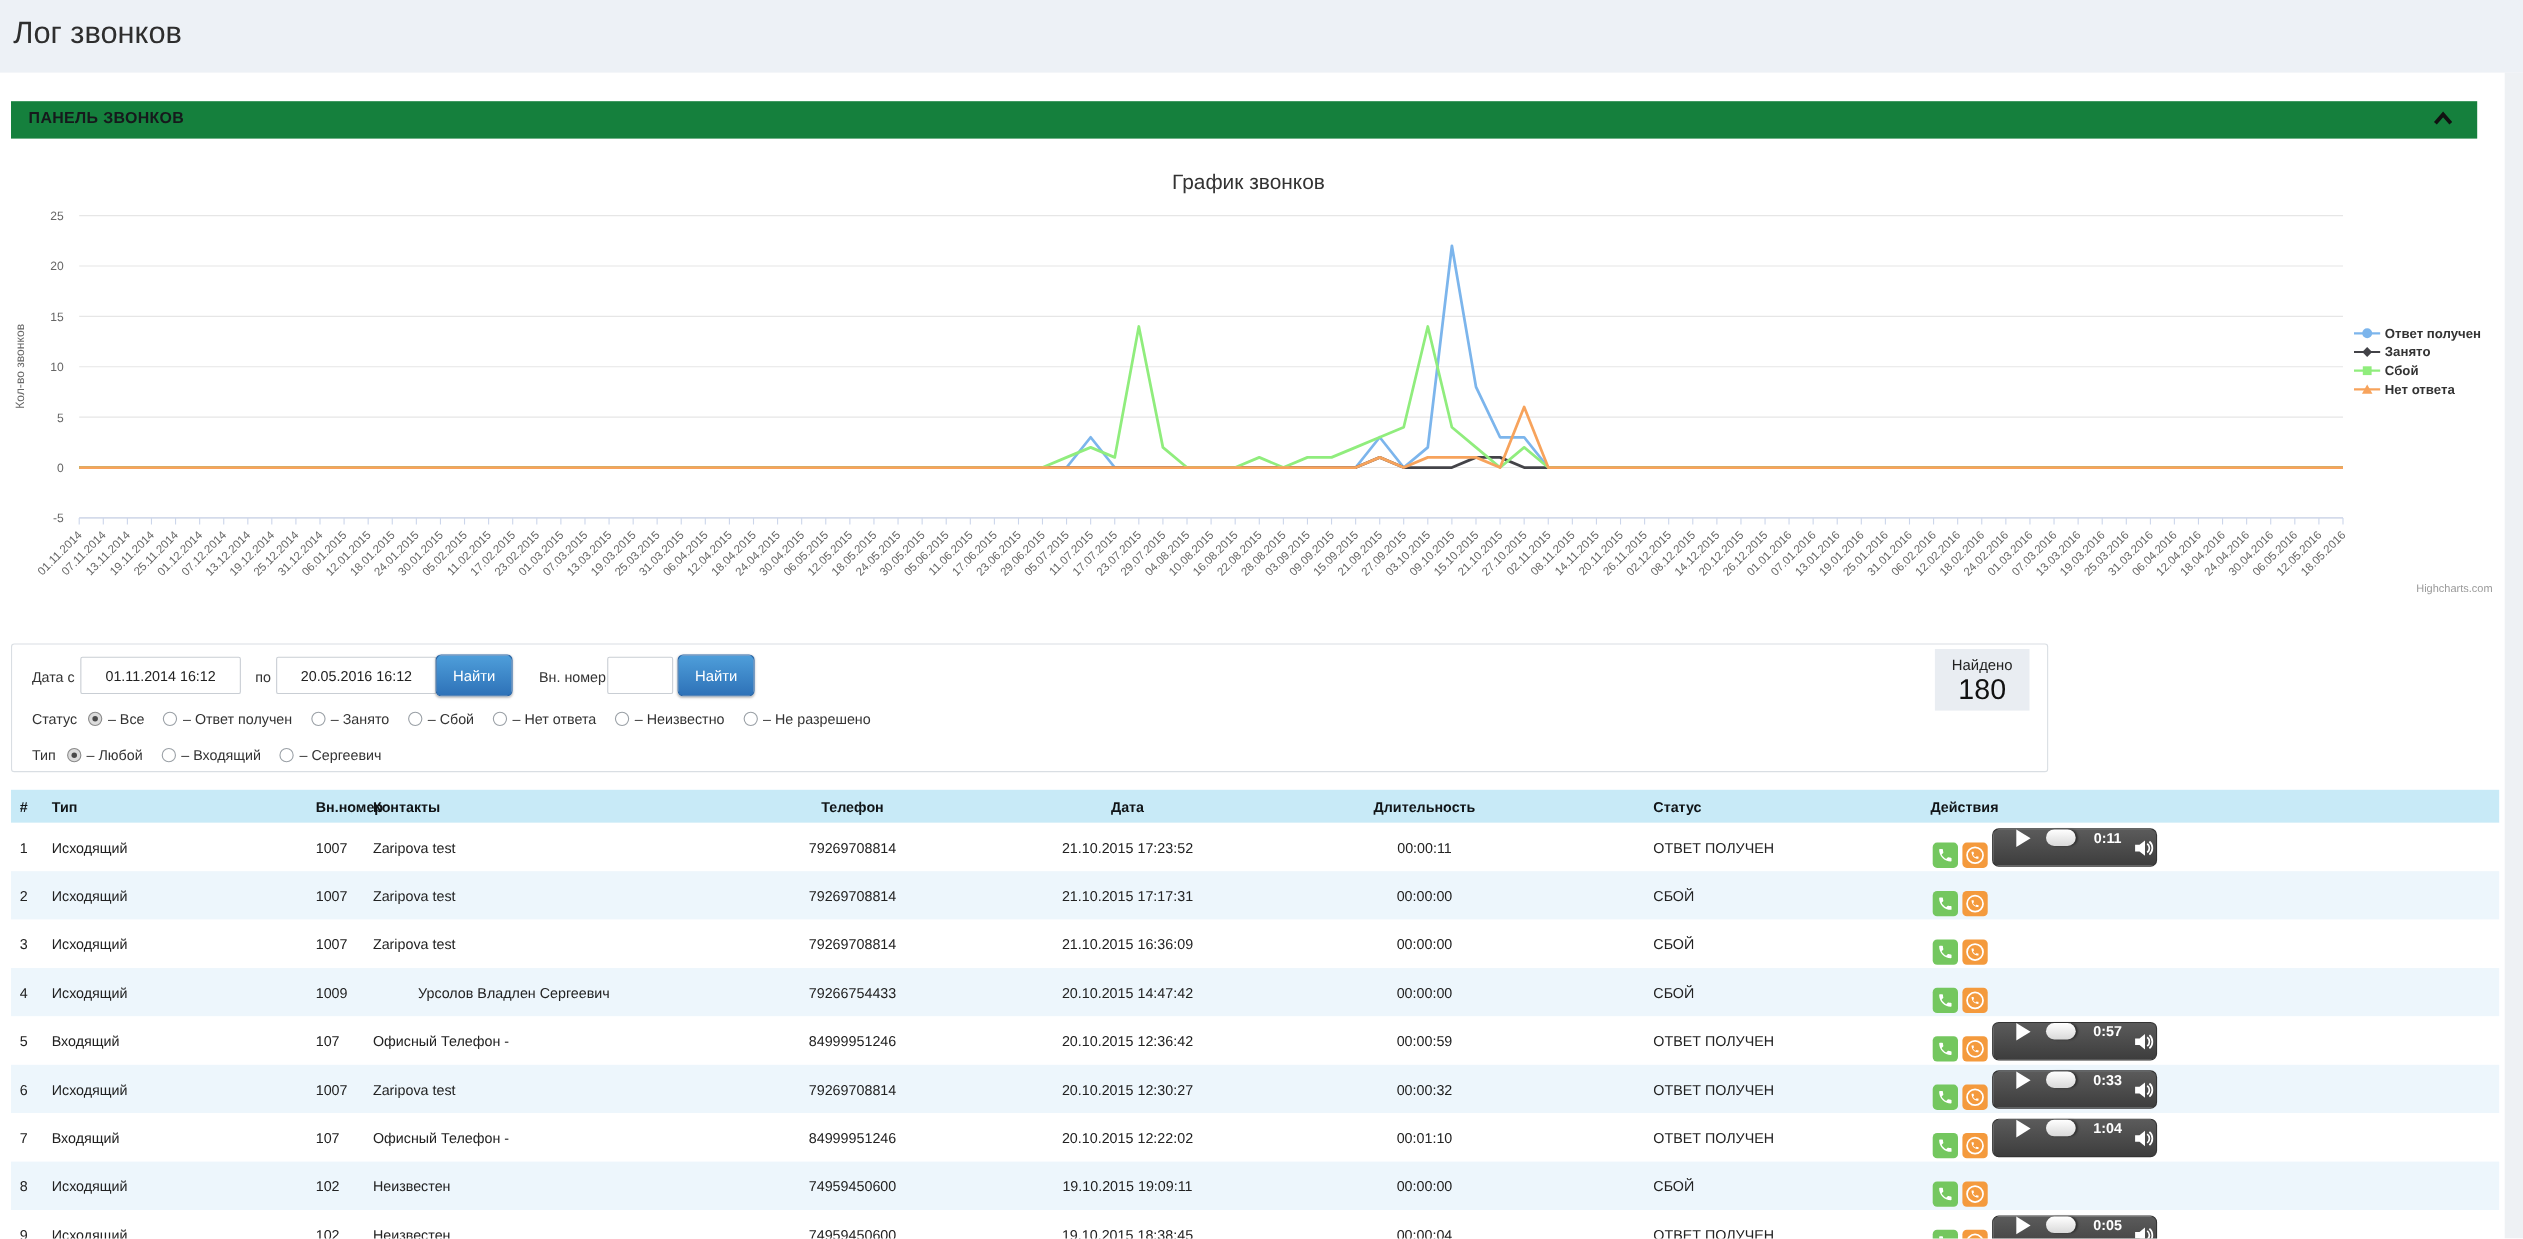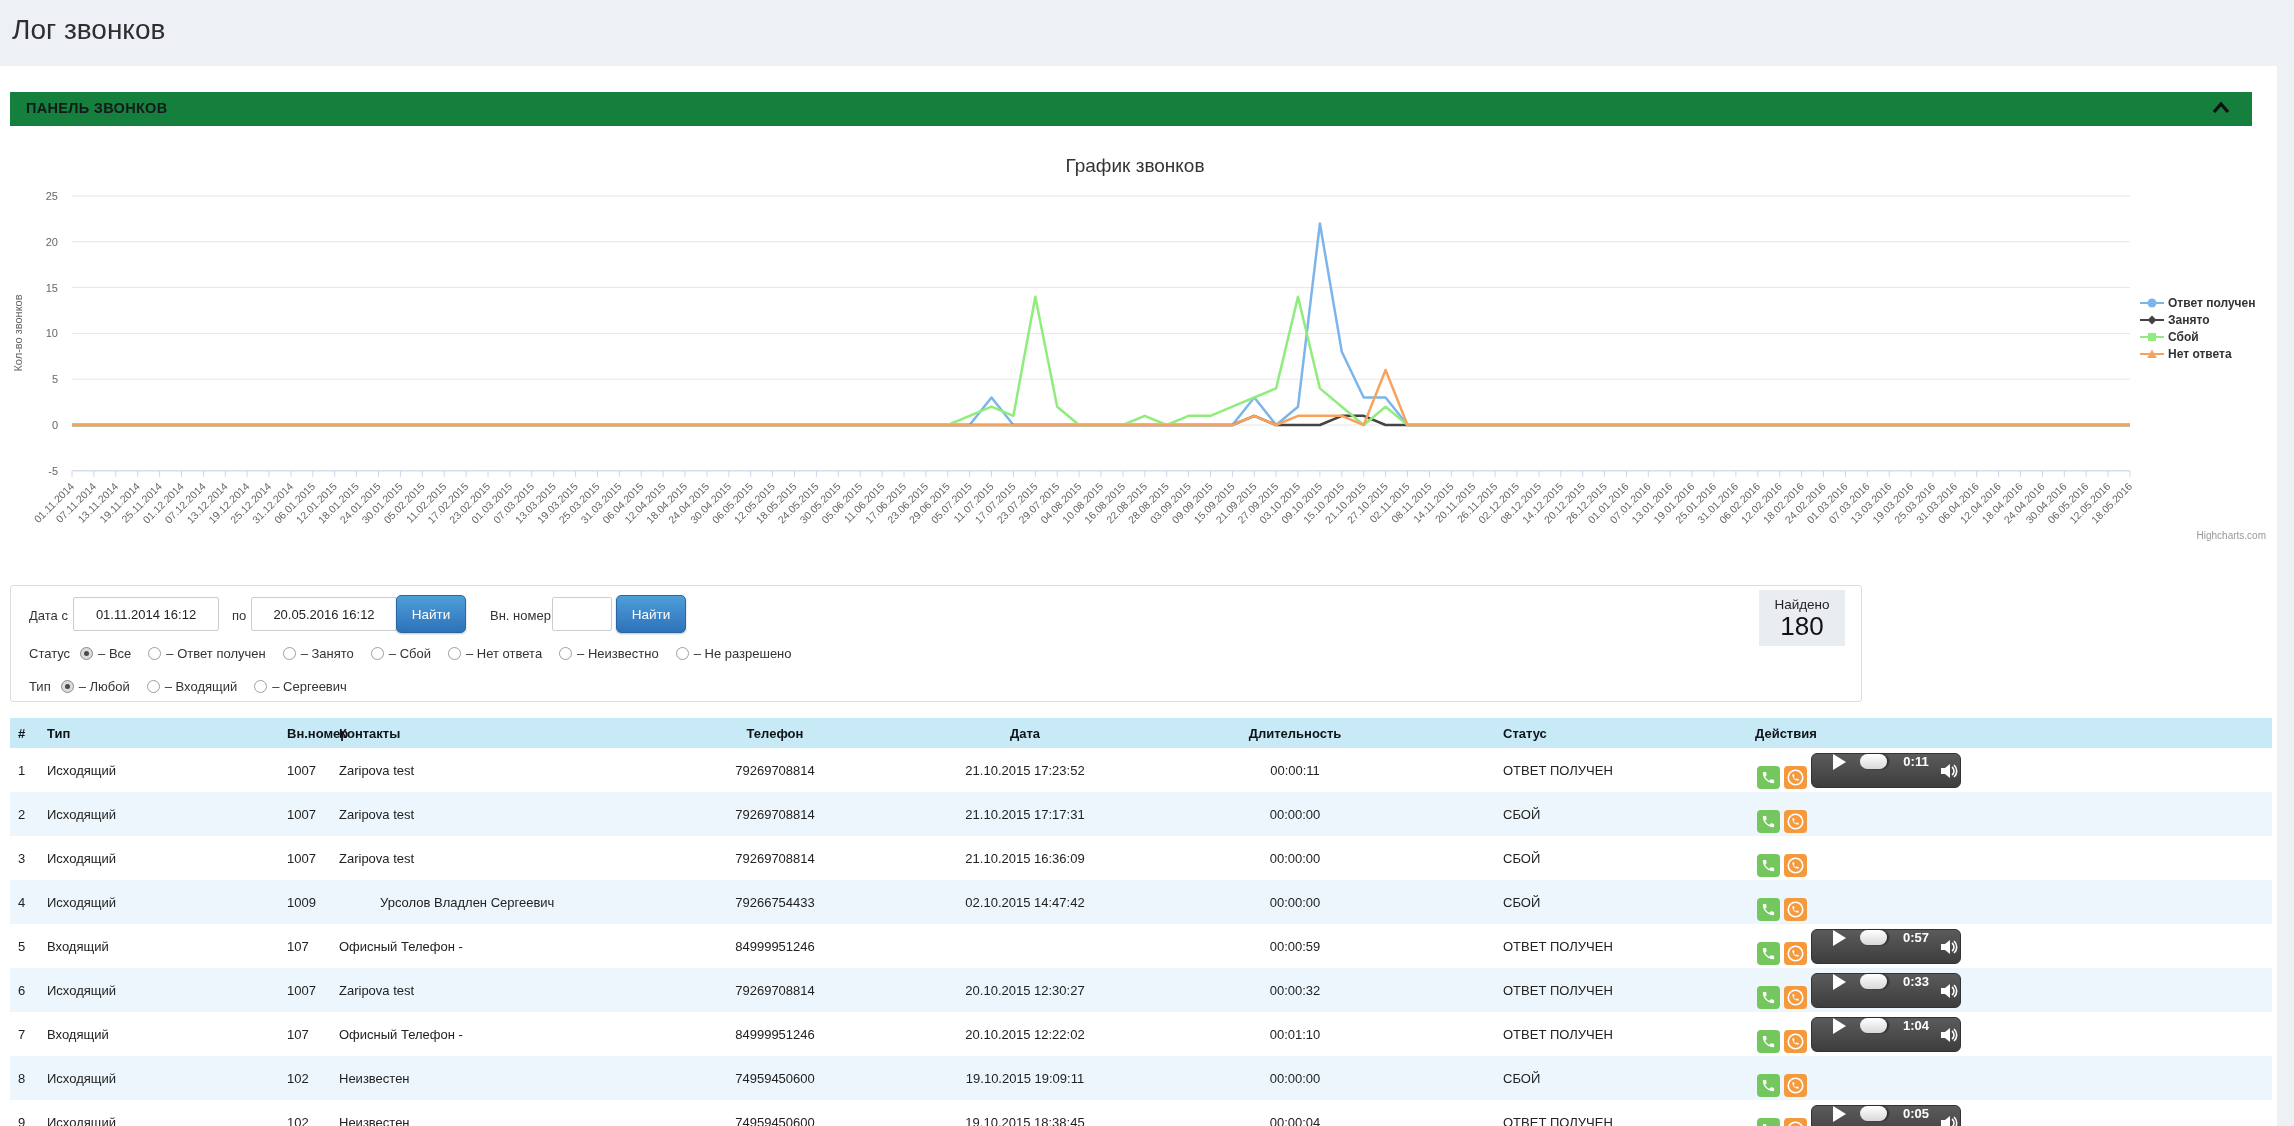--- a/index.html
+++ b/index.html
@@ -479,21 +479,21 @@
           </svg>
         </span>
       </div>
     </div>
     <div class="trow alt">
       <div class="cell" style="left: 8px; width: 30px;">4</div>
       <div class="cell" style="left: 37px; width: 230px;">Исходящий</div>
       <div class="cell" style="left: 277px; width: 50px;">1009</div>
       <div class="cell" style="left: 329px; width: 280px; margin-left: 41px;">Урсолов Владлен Сергеевич</div>
       <div class="cell center" style="left: 620px; width: 290px;">79266754433</div>
-      <div class="cell center" style="left: 885px; width: 260px;">02.10.2015 14:47:42</div>
+      <div class="cell center" style="left: 885px; width: 260px;">20.10.2015 14:47:42</div>
       <div class="cell center" style="left: 1175px; width: 220px;">00:00:00</div>
       <div class="cell" style="left: 1493px; width: 250px;">СБОЙ</div>
       <div class="cell actions" style="left: 1745px; width: 515px;">
         <span class="aicon icon-call">
           <svg width="15" height="15" viewBox="0 0 24 24">
             <path d="M6.62 10.79c1.44 2.83 3.76 5.14 6.59 6.59l2.2-2.2c.27-.27.67-.36 1.02-.24 1.12.37 2.33.57 3.57.57.55 0 1 .45 1 1V20c0 .55-.45 1-1 1-9.39 0-17-7.61-17-17 0-.55.45-1 1-1h3.5c.55 0 1 .45 1 1 0 1.25.2 2.45.57 3.57.11.35.03.74-.25 1.02l-2.2 2.2z" fill="#fff"></path>
           </svg>
         </span>
         <span class="aicon icon-wa">
           <svg width="21" height="21" viewBox="0 0 24 24">
@@ -504,20 +504,21 @@
           </svg>
         </span>
       </div>
     </div>
     <div class="trow">
       <div class="cell" style="left: 8px; width: 30px;">5</div>
       <div class="cell" style="left: 37px; width: 230px;">Входящий</div>
       <div class="cell" style="left: 277px; width: 50px;">107</div>
       <div class="cell" style="left: 329px; width: 280px;">Офисный Телефон -</div>
       <div class="cell center" style="left: 620px; width: 290px;">84999951246</div>
+      <div class="cell center" style="left: 885px; width: 260px;">20.10.2015 12:36:42</div>
       <div class="cell center" style="left: 1175px; width: 220px;">00:00:59</div>
       <div class="cell" style="left: 1493px; width: 250px;">ОТВЕТ ПОЛУЧЕН</div>
       <div class="cell actions" style="left: 1745px; width: 515px;">
         <span class="aicon icon-call">
           <svg width="15" height="15" viewBox="0 0 24 24">
             <path d="M6.62 10.79c1.44 2.83 3.76 5.14 6.59 6.59l2.2-2.2c.27-.27.67-.36 1.02-.24 1.12.37 2.33.57 3.57.57.55 0 1 .45 1 1V20c0 .55-.45 1-1 1-9.39 0-17-7.61-17-17 0-.55.45-1 1-1h3.5c.55 0 1 .45 1 1 0 1.25.2 2.45.57 3.57.11.35.03.74-.25 1.02l-2.2 2.2z" fill="#fff"></path>
           </svg>
         </span>
         <span class="aicon icon-wa">
           <svg width="21" height="21" viewBox="0 0 24 24">

